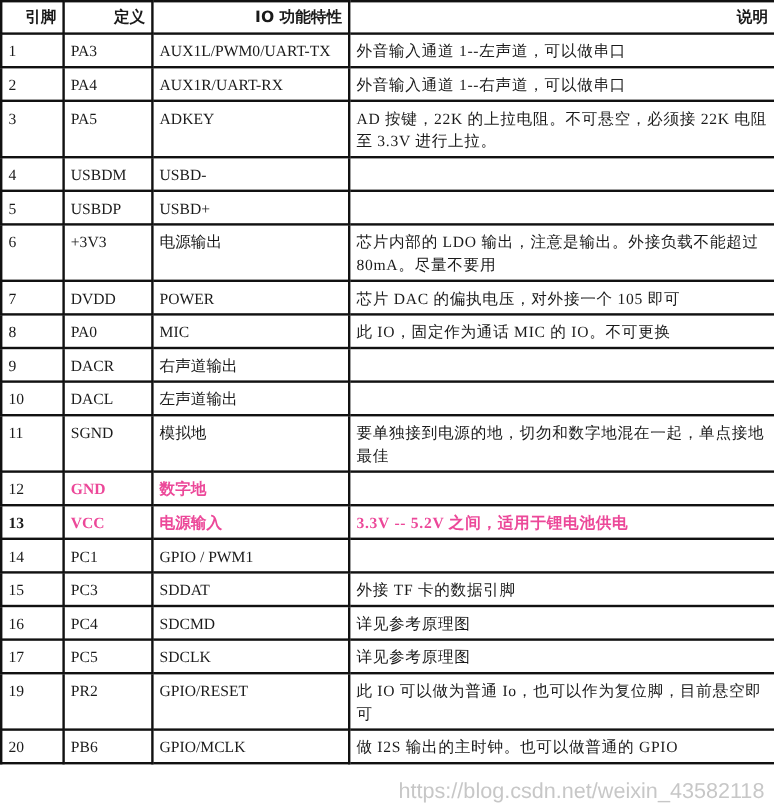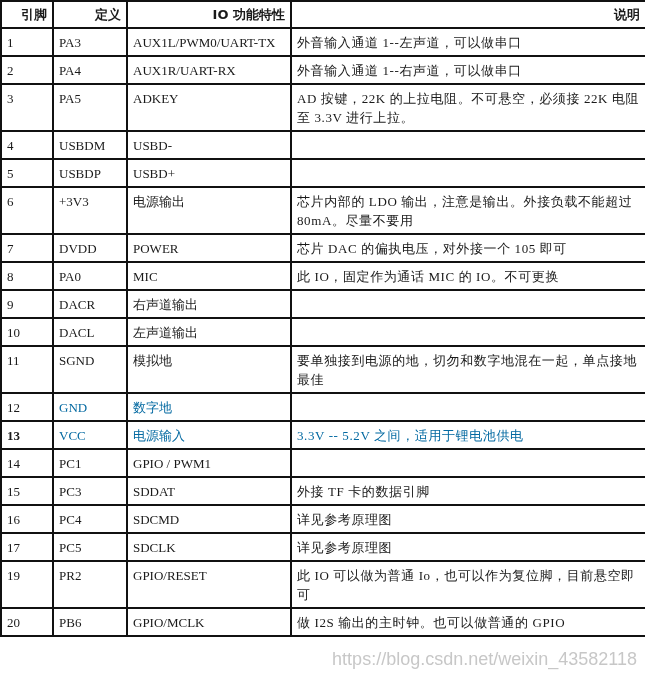--- a/index.html
+++ b/index.html
@@ -40,21 +40,21 @@
       text-align: right;
       font-family: "DejaVu Sans", sans-serif;
       font-weight: bold;
       font-size: 13px;
       height: 18px;
       padding-top: 3px;
       padding-bottom: 3px;
     }
     table.pins td { height: 17px; }
     .desc { letter-spacing: 0.6px; }
-    .red { color: #0369a1; font-weight: normal; }
+    .red { color: #ec4899; font-weight: bold; }
     .boldnum { font-weight: bold; border-radius: 11px; }
     .watermark {
       position: absolute;
       right: 8px;
       bottom: 6px;
       font-family: "Liberation Sans", sans-serif;
       font-size: 18px;
       color: rgba(180,180,180,0.75);
       pointer-events: none;
     }

